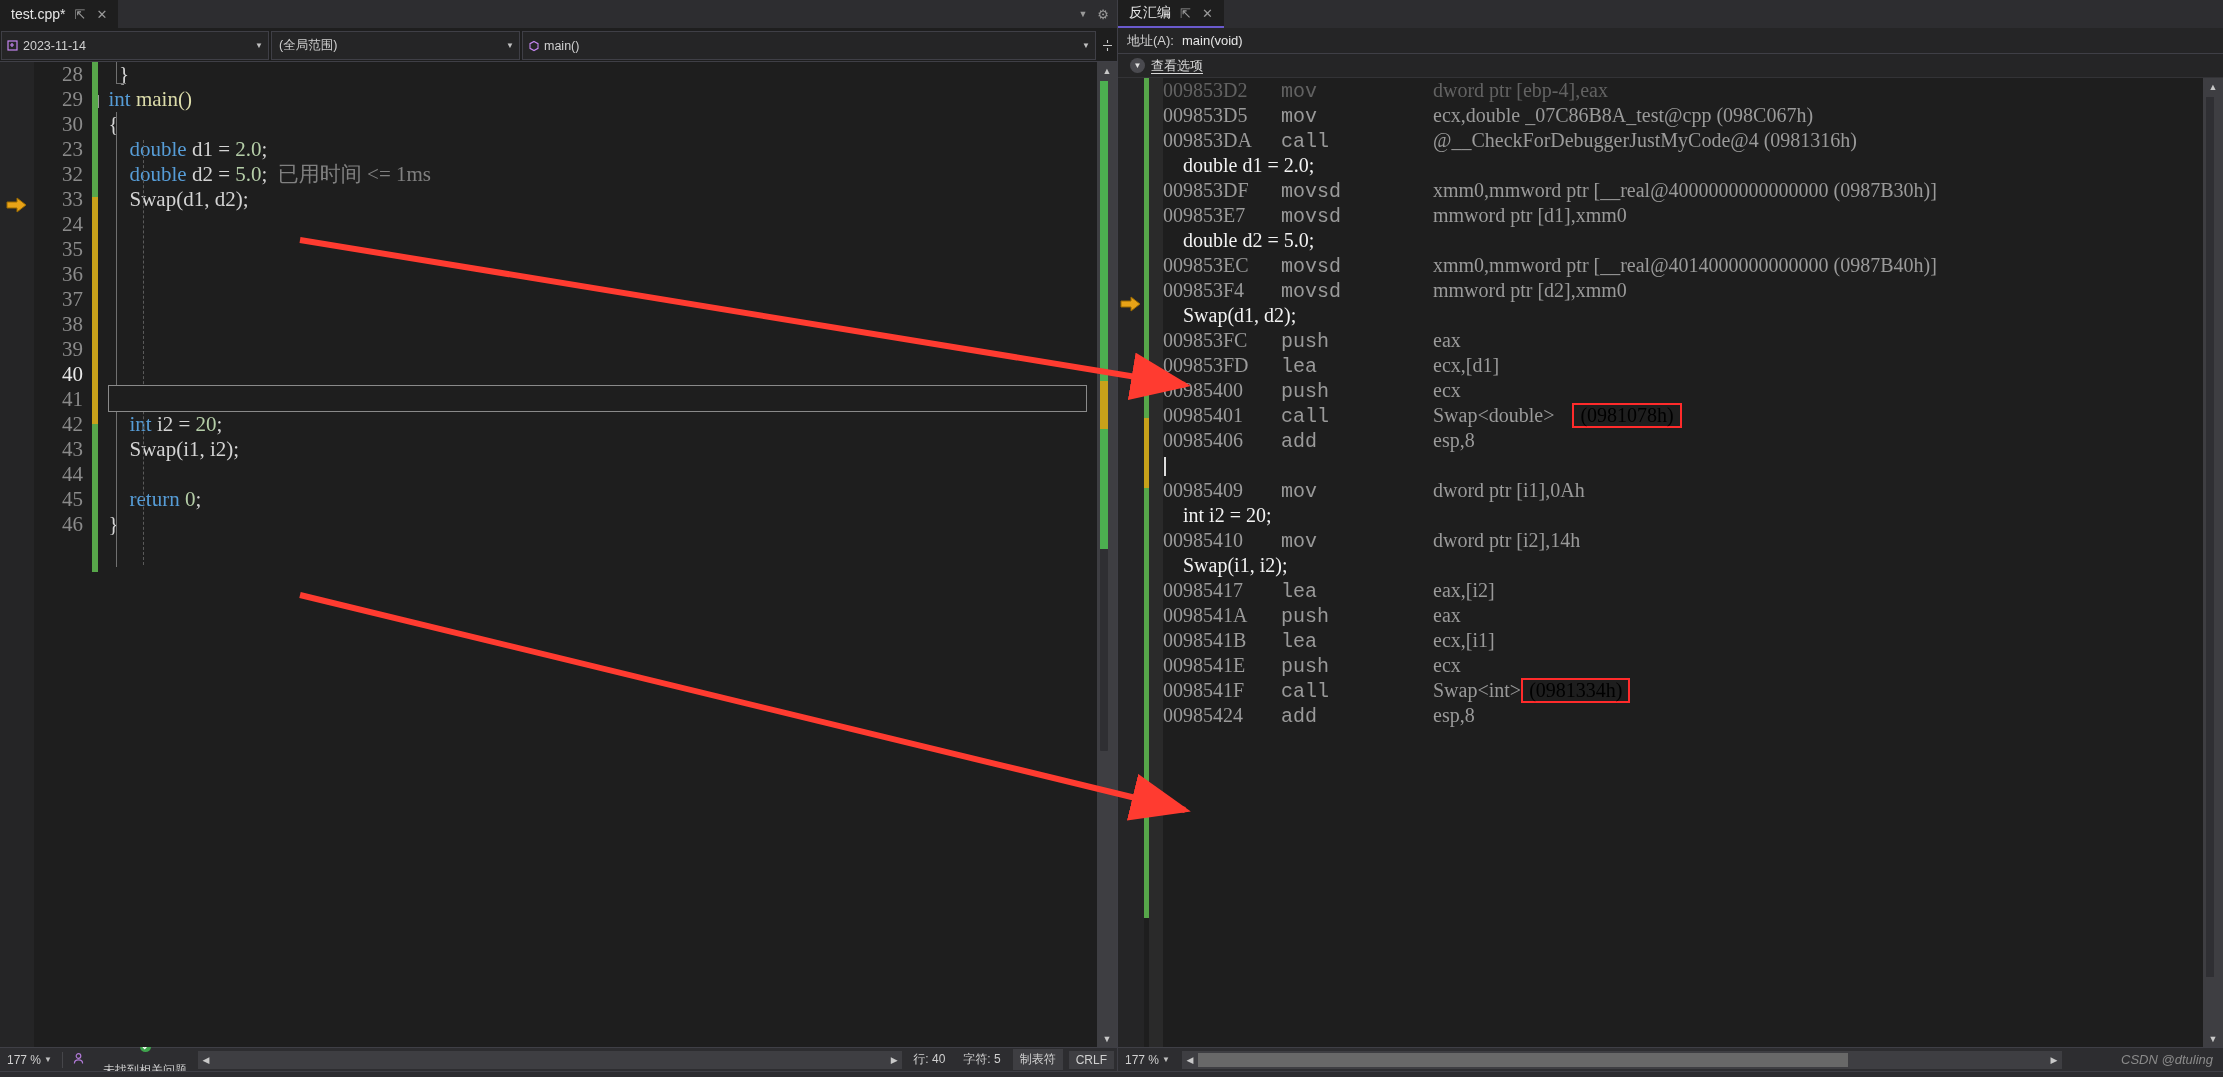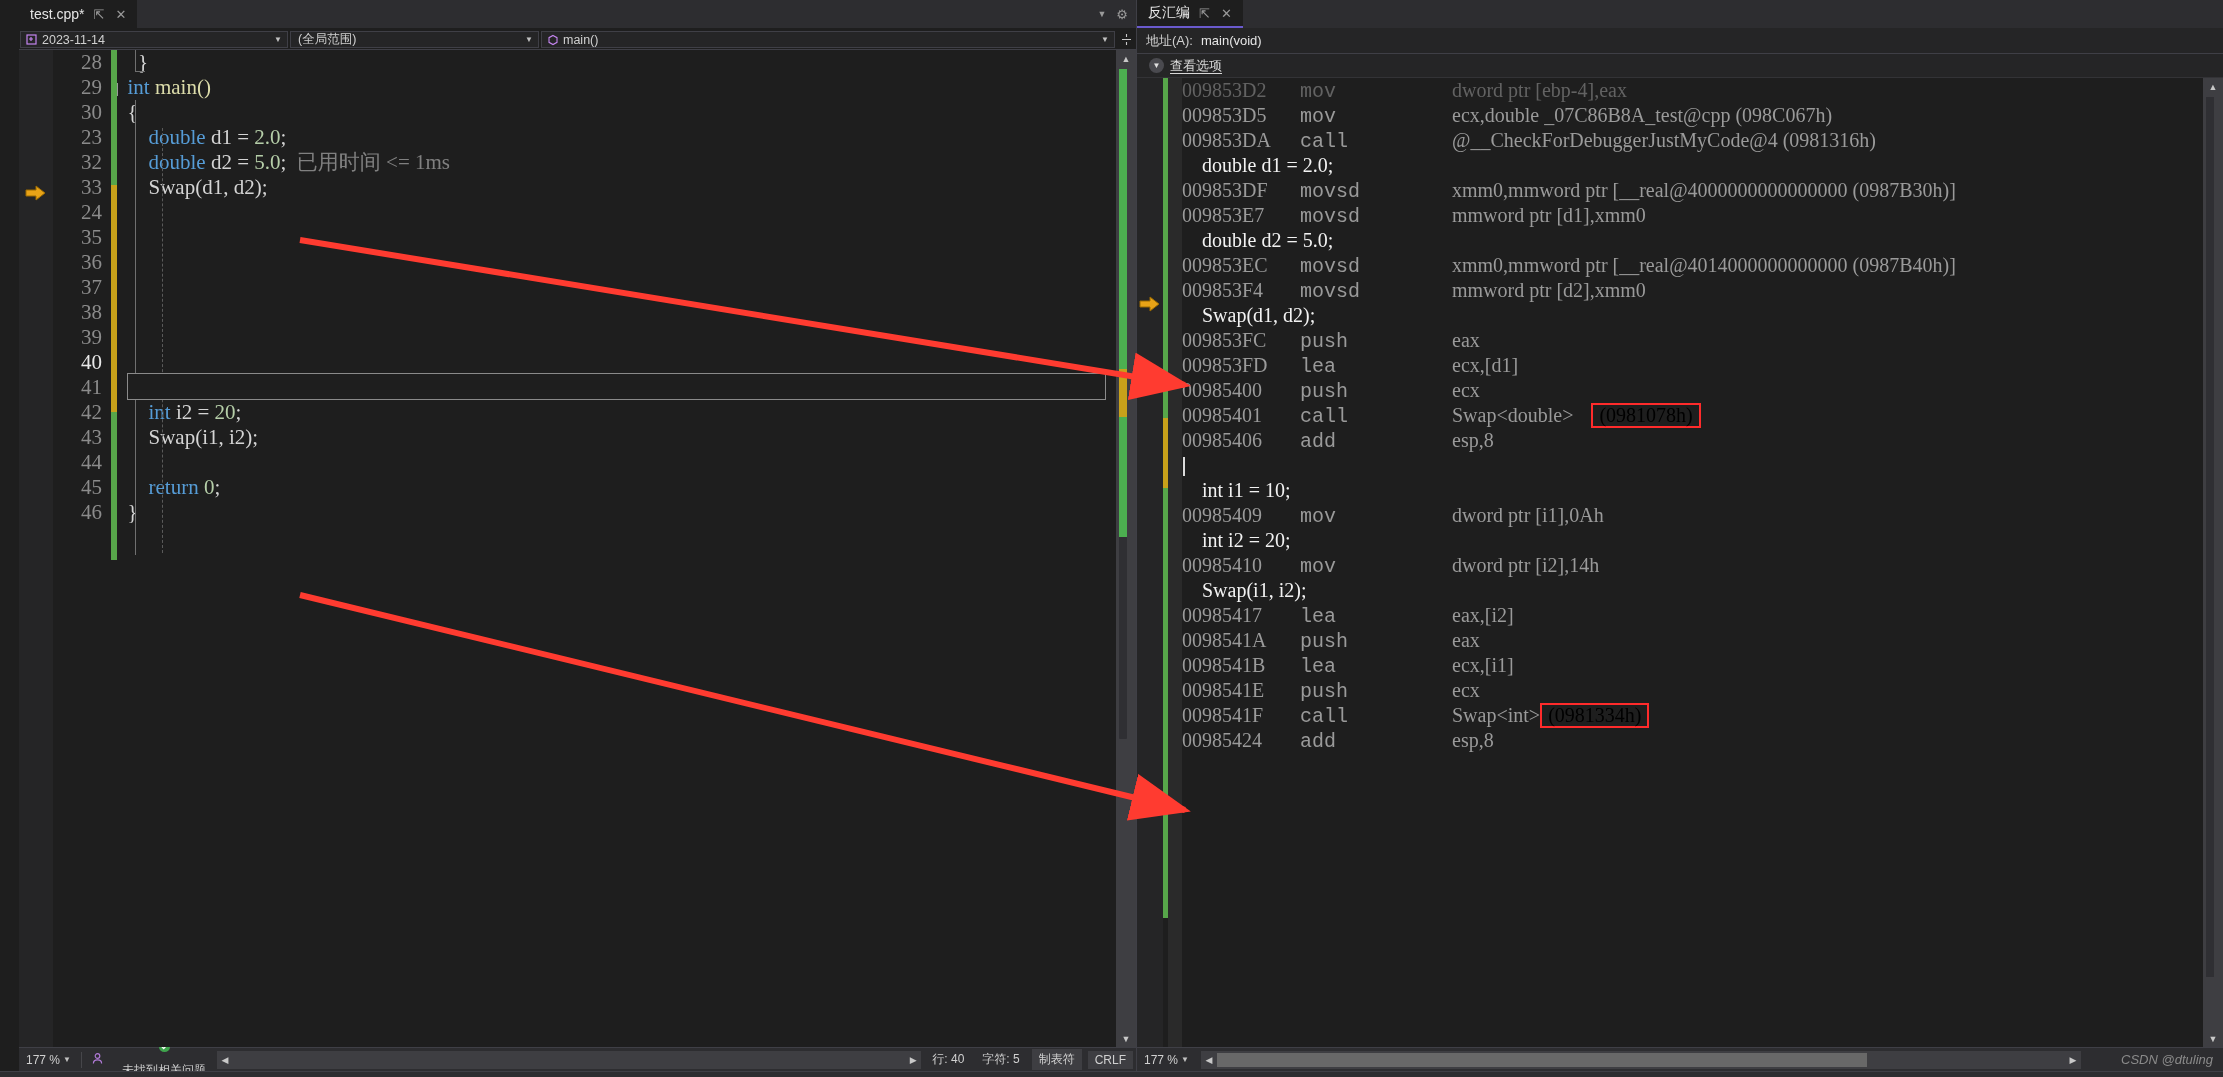--- a/index.html
+++ b/index.html
@@ -18,21 +18,20 @@
   #root { position: absolute; inset: 0; display: flex; flex-direction: column; }
   #panes { flex: 1; display: flex; min-height: 0; }
 
   
   #left-pane {
     width: 1118px; flex: 0 0 1118px;
     display: flex; flex-direction: column;
     background: #1e1e1e;
     border-right: 1px solid #3f3f46;
     min-height: 0;
-    margin-left: 19px;
   }
   
   #left-tabstrip {
     height: 28px; background: #2d2d30;
     display: flex; align-items: stretch;
     position: relative;
   }
   .tab {
     display: flex; align-items: center; gap: 7px;
     padding: 0 9px 0 11px;
@@ -46,21 +45,21 @@
     color: #9a9a9a; font-size: 13px; line-height: 1;
     padding: 1px 2px; cursor: default;
   }
   #left-tabstrip .strip-right {
     margin-left: auto; display: flex; align-items: center; gap: 10px;
     padding-right: 8px; color: #9a9a9a; font-size: 12px;
   }
 
   
   #left-navbar {
-    height: 22px; background: #1e1e1e;
+    height: 34px; background: #1e1e1e;
     display: flex; align-items: stretch;
     border-bottom: 1px solid #3f3f46;
     padding: 3px 0 1px 1px;
   }
   .combo {
     display: flex; align-items: center;
     background: #252526; border: 1px solid #3f3f46;
     color: #d0d0d0; font-size: 12.5px;
     margin-right: 2px; padding: 0 2px 0 4px;
     position: relative;
@@ -446,21 +445,20 @@
               <div class="dis-line"><span class="dis-src">    double d2 = 5.0;</span></div>
               <div class="dis-line"><span class="dis-addr d-addr">009853EC</span><span class="dis-op d-op">movsd</span><span class="dis-arg">xmm0,mmword ptr [__real@4014000000000000 (0987B40h)]</span></div>
               <div class="dis-line"><span class="dis-addr d-addr">009853F4</span><span class="dis-op d-op">movsd</span><span class="dis-arg">mmword ptr [d2],xmm0</span></div>
               <div class="dis-line"><span class="dis-src">    Swap(d1, d2);</span></div>
               <div class="dis-line"><span class="dis-addr d-addr">009853FC</span><span class="dis-op d-op">push</span><span class="dis-arg">eax</span></div>
               <div class="dis-line"><span class="dis-addr d-addr">009853FD</span><span class="dis-op d-op">lea</span><span class="dis-arg">ecx,[d1]</span></div>
               <div class="dis-line"><span class="dis-addr d-addr">00985400</span><span class="dis-op d-op">push</span><span class="dis-arg">ecx</span></div>
               <div class="dis-line"><span class="dis-addr d-addr">00985401</span><span class="dis-op d-op">call</span><span class="dis-arg">Swap&lt;double&gt;</span><span class="redbox" style="margin-left: 18px;">(0981078h)</span></div>
               <div class="dis-line"><span class="dis-addr d-addr">00985406</span><span class="dis-op d-op">add</span><span class="dis-arg">esp,8</span></div>
               <div class="dis-line"><span style="display: inline-block; width: 2px; height: 19px; background: rgb(220, 220, 220); vertical-align: -4px; margin-left: 1px;"></span></div>
-              <div class="dis-line"><span class="dis-src">    int i1 = 10;</span></div>
               <div class="dis-line"><span class="dis-addr d-addr">00985409</span><span class="dis-op d-op">mov</span><span class="dis-arg">dword ptr [i1],0Ah</span></div>
               <div class="dis-line"><span class="dis-src">    int i2 = 20;</span></div>
               <div class="dis-line"><span class="dis-addr d-addr">00985410</span><span class="dis-op d-op">mov</span><span class="dis-arg">dword ptr [i2],14h</span></div>
               <div class="dis-line"><span class="dis-src">    Swap(i1, i2);</span></div>
               <div class="dis-line"><span class="dis-addr d-addr">00985417</span><span class="dis-op d-op">lea</span><span class="dis-arg">eax,[i2]</span></div>
               <div class="dis-line"><span class="dis-addr d-addr">0098541A</span><span class="dis-op d-op">push</span><span class="dis-arg">eax</span></div>
               <div class="dis-line"><span class="dis-addr d-addr">0098541B</span><span class="dis-op d-op">lea</span><span class="dis-arg">ecx,[i1]</span></div>
               <div class="dis-line"><span class="dis-addr d-addr">0098541E</span><span class="dis-op d-op">push</span><span class="dis-arg">ecx</span></div>
               <div class="dis-line"><span class="dis-addr d-addr">0098541F</span><span class="dis-op d-op">call</span><span class="dis-arg">Swap&lt;int&gt;</span><span class="redbox" style="">(0981334h)</span></div>
               <div class="dis-line"><span class="dis-addr d-addr">00985424</span><span class="dis-op d-op">add</span><span class="dis-arg">esp,8</span></div>

